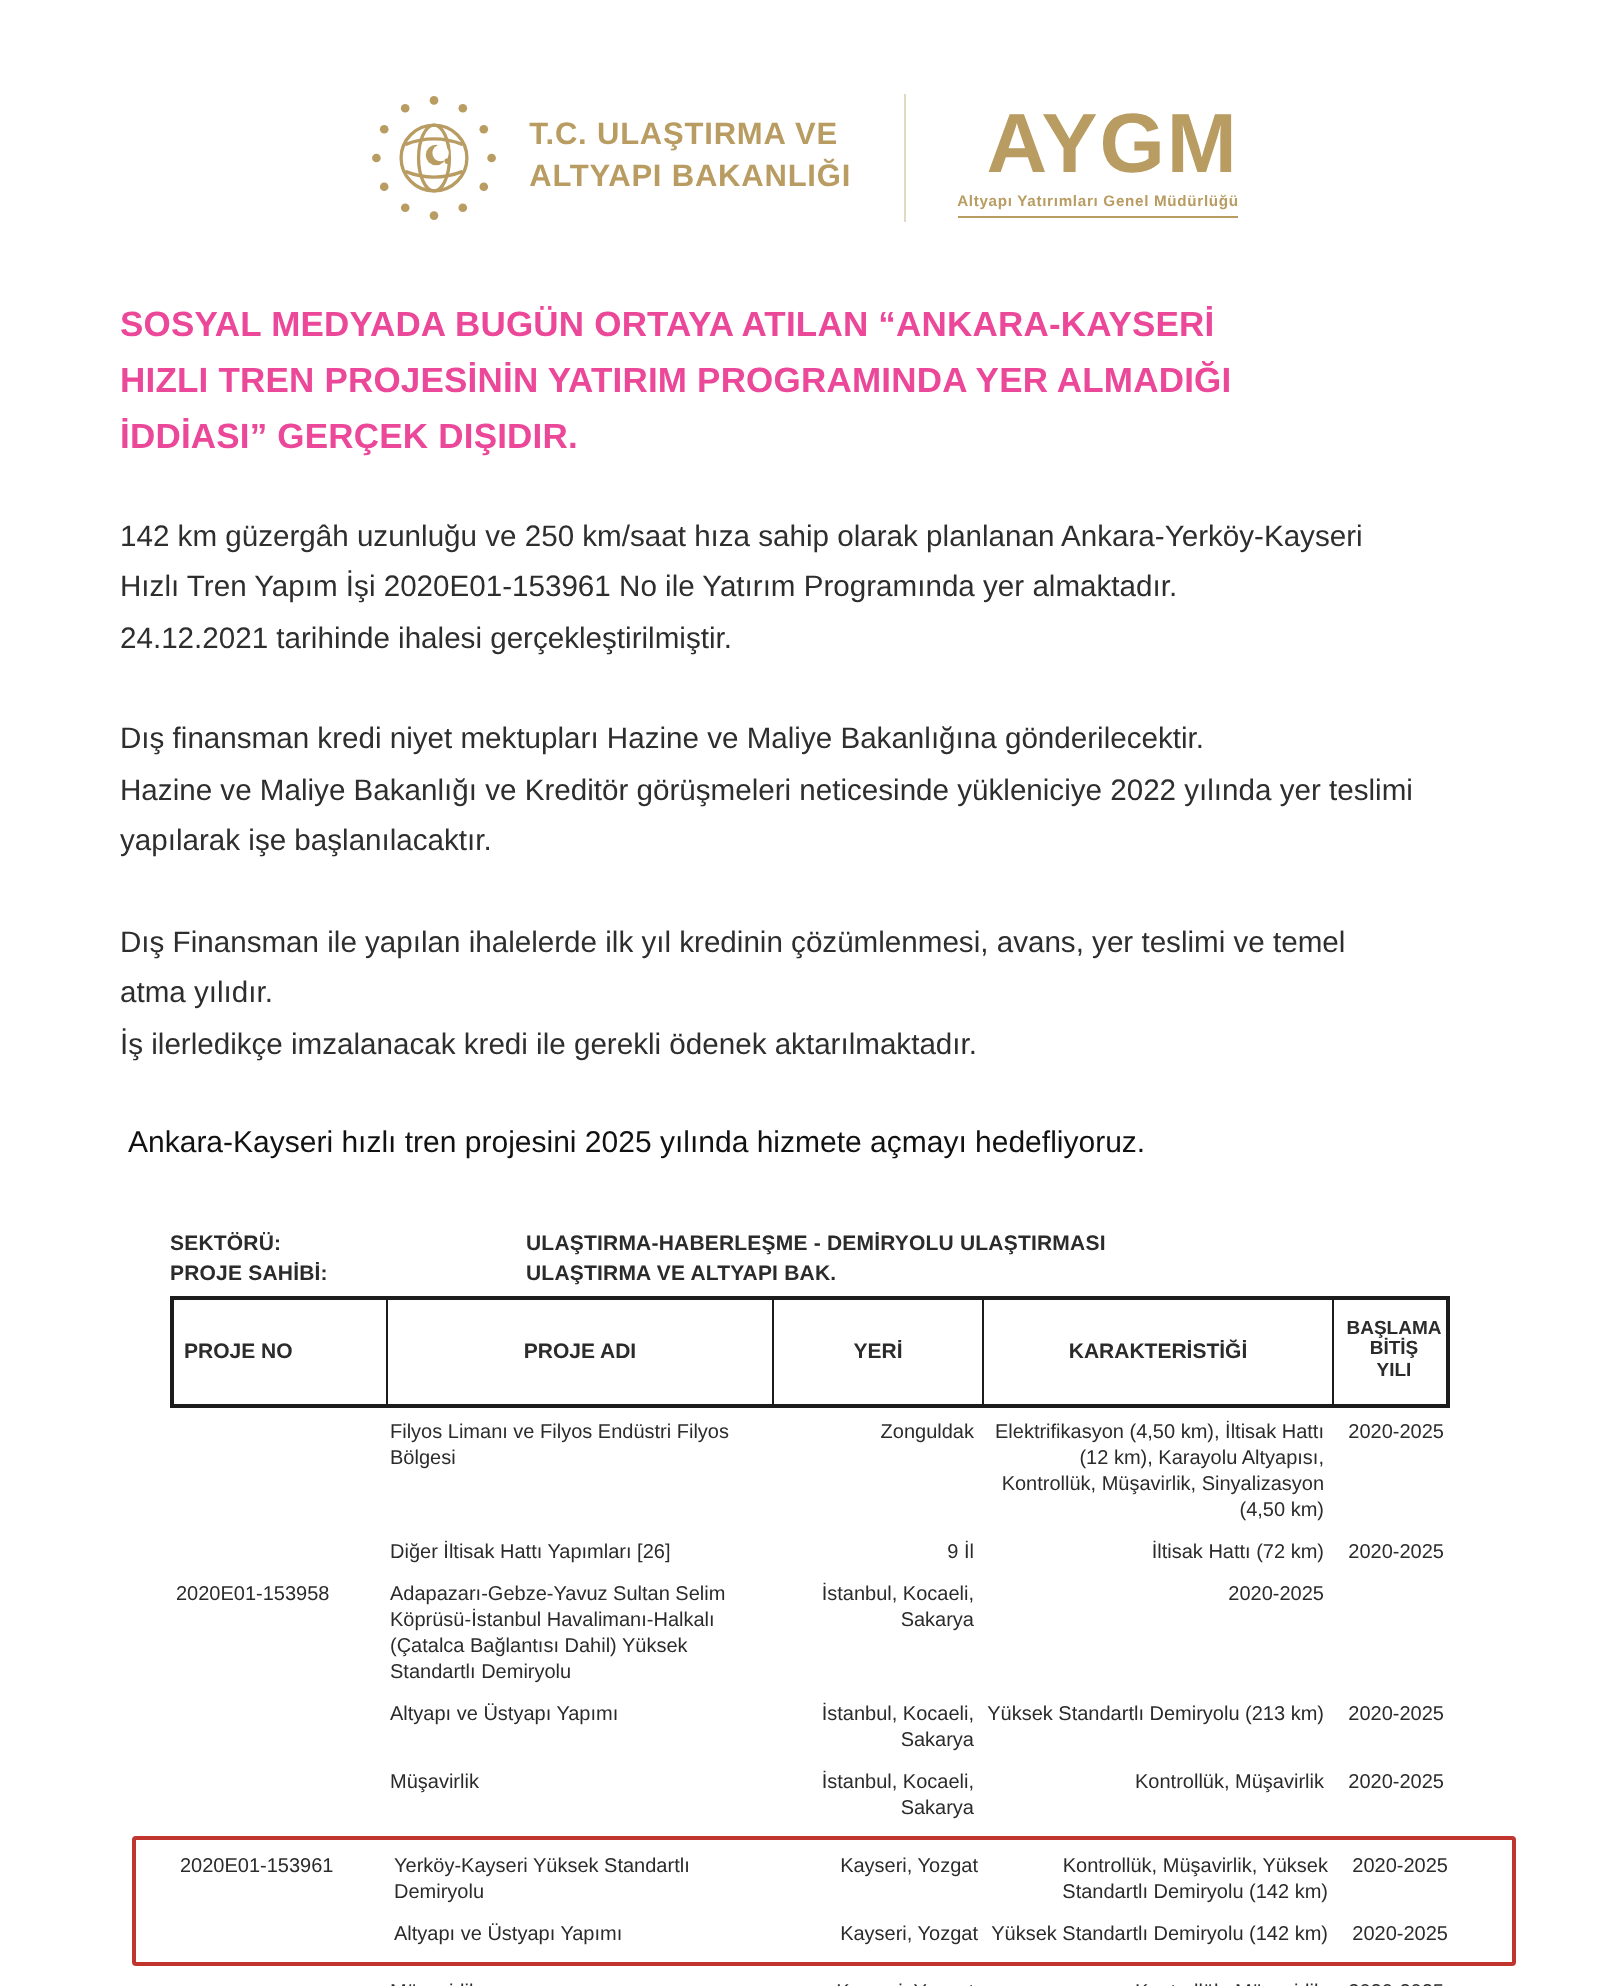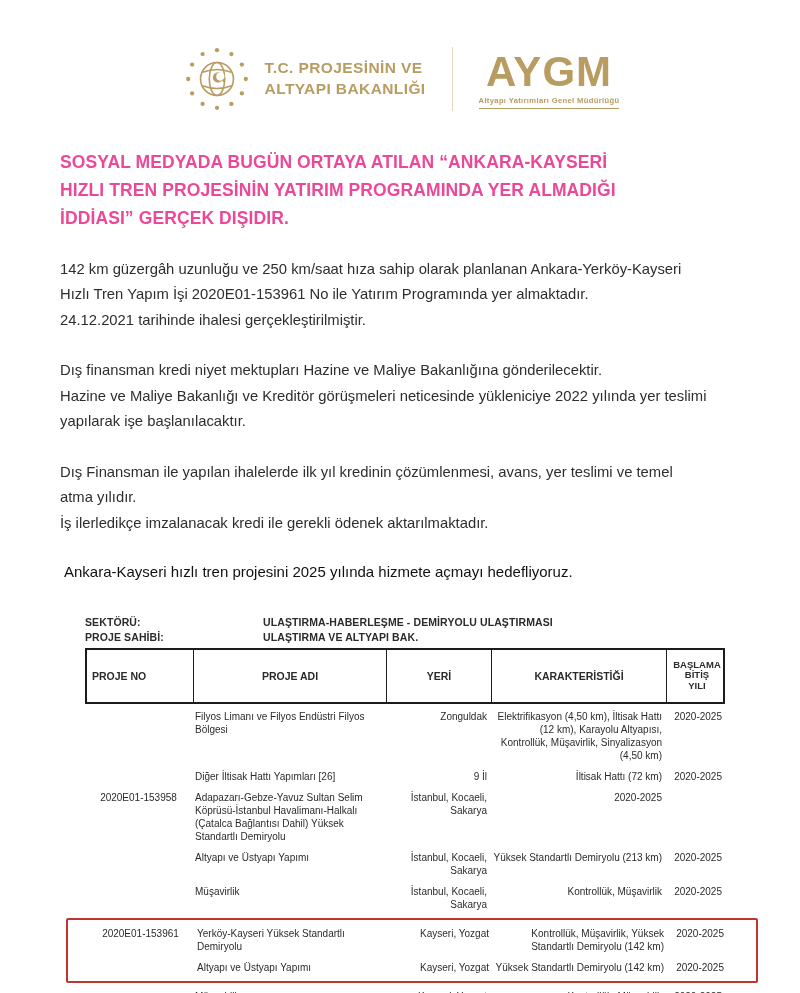--- a/index.html
+++ b/index.html
@@ -27,21 +27,21 @@
   .ministry { display: flex; align-items: center; gap: 12px; }
   .ministry-text {
     color: var(--gold);
     font-weight: bold;
     font-size: 15.5px;
     letter-spacing: 0.4px;
     line-height: 1.35;
     white-space: nowrap;
   }
   .logo-divider { width: 1px; height: 64px; background: #e3d9c2; }
-  .aygm { display: flex; flex-direction: column; align-items: center; margin-top: 2px; }
+  .aygm { display: flex; flex-direction: column; align-items: flex-end; margin-top: 2px; }
   .aygm-acronym {
     color: var(--gold);
     font-weight: bold;
     font-size: 42px;
     line-height: 1;
     letter-spacing: 1px;
     font-stretch: condensed;
   }
   .aygm-subtitle {
     color: var(--gold);
@@ -108,21 +108,21 @@
   .th.left { justify-content: flex-start; padding-left: 5px; }
 
   .tbody { padding-top: 2px; }
   .trow {
     display: grid;
     grid-template-columns: 107px 193px 105px 175px 60px;
     padding: 4px 0 4px 0;
     line-height: 1.3;
   }
   .cell { padding: 0 3px; }
-  .cell.no { text-align: center; }
+  .cell.no { text-align: left; }
   .cell.adi { text-align: left; padding-right: 10px; }
   .cell.yeri, .cell.kar, .cell.yil { text-align: right; }
 
   .highlight-box {
     border: 2.5px solid #c0362e;
     border-radius: 2px;
     margin-left: -19px;
     margin-right: -33px;
     padding: 3px 33px 3px 19px;
     margin-top: 3px;
@@ -155,21 +155,21 @@
           <circle cx="35" cy="35" r="16"></circle>
           <ellipse cx="35" cy="35" rx="7.5" ry="16"></ellipse>
           <path d="M21,28.5 Q35,23 49,28.5"></path>
           <path d="M21,41.5 Q35,47 49,41.5"></path>
         </g>
         <circle cx="36" cy="33.5" r="5" fill="#b89c62"></circle>
         <circle cx="38.2" cy="32.6" r="4" fill="#ffffff"></circle>
         <circle cx="41.5" cy="36.5" r="1.4" fill="#b89c62"></circle>
       </svg>
       <div class="ministry-text">
-        <div>T.C. PROJESİNİN VE</div>
+        <div>T.C. ULAŞTIRMA VE</div>
         <div>ALTYAPI BAKANLIĞI</div>
       </div>
     </div>
     <div class="logo-divider"></div>
     <div class="aygm">
       <div class="aygm-acronym">AYGM</div>
       <div class="aygm-subtitle">Altyapı Yatırımları Genel Müdürlüğü</div>
     </div>
   </header>
 

